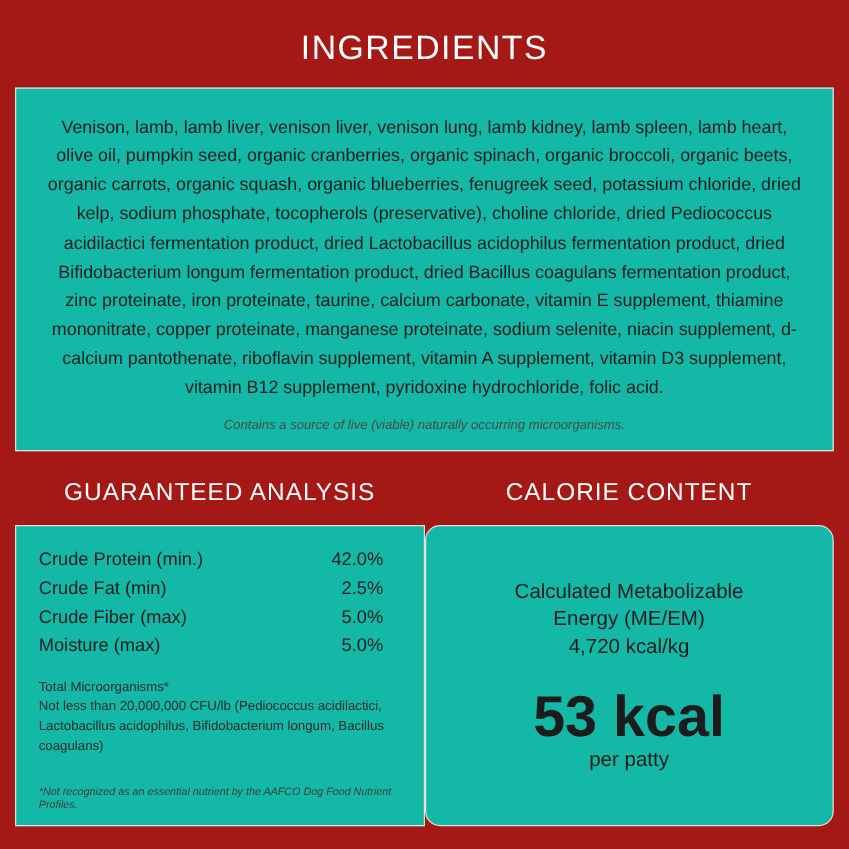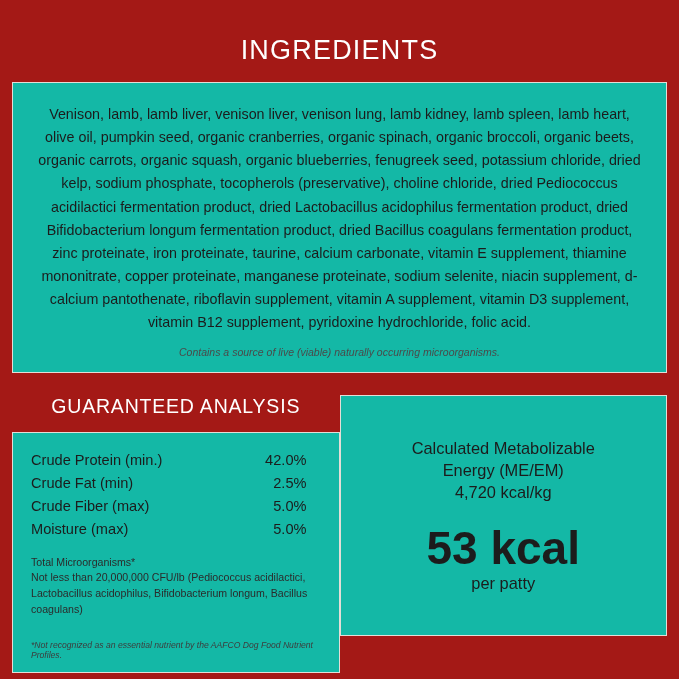--- a/index.html
+++ b/index.html
@@ -11,21 +11,21 @@
     height: 679px;
     background: #a41916;
     font-family: "Liberation Sans", sans-serif;
     overflow: hidden;
   }
   .page {
     position: relative;
     width: 679px;
     height: 645px;
     box-sizing: border-box;
-    padding: 12px 12px;
+    padding: 0 12px;
   }
 
   
   .ingredients-title {
     text-align: center;
     color: #ffffff;
     font-size: 27px;
     letter-spacing: 1.2px;
     font-weight: 400;
     padding-top: 23px;
@@ -108,20 +108,21 @@
 
   
   .cal-panel {
     height: 241px;
     box-sizing: border-box;
     display: flex;
     flex-direction: column;
     align-items: center;
     justify-content: center;
     padding: 14px 18px;
+    border-radius: 12px;
   }
   .cal-me {
     text-align: center;
     font-size: 16.4px;
     line-height: 1.35;
     color: #1c1c1c;
   }
   .cal-big {
     font-size: 46px;
     color: #1c1c1c;
@@ -173,20 +174,21 @@
         <div class="ga-sub">
           <div>Total Microorganisms*</div>
           <div>Not less than 20,000,000 CFU/lb (Pediococcus acidilactici, Lactobacillus acidophilus, Bifidobacterium longum, Bacillus coagulans)</div>
         </div>
 
         <div class="ga-foot">*Not recognized as an essential nutrient by the AAFCO Dog Food Nutrient Profiles.</div>
       </div>
     </div>
 
     <div class="col">
+      <div class="col-title">CALORIE CONTENT</div>
       <div class="panel cal-panel">
         <div class="cal-me">
           <div>Calculated Metabolizable</div>
           <div>Energy (ME/EM)</div>
           <div>4,720 kcal/kg</div>
         </div>
         <div class="cal-big">53 kcal</div>
         <div class="cal-per">per patty</div>
       </div>
     </div>

